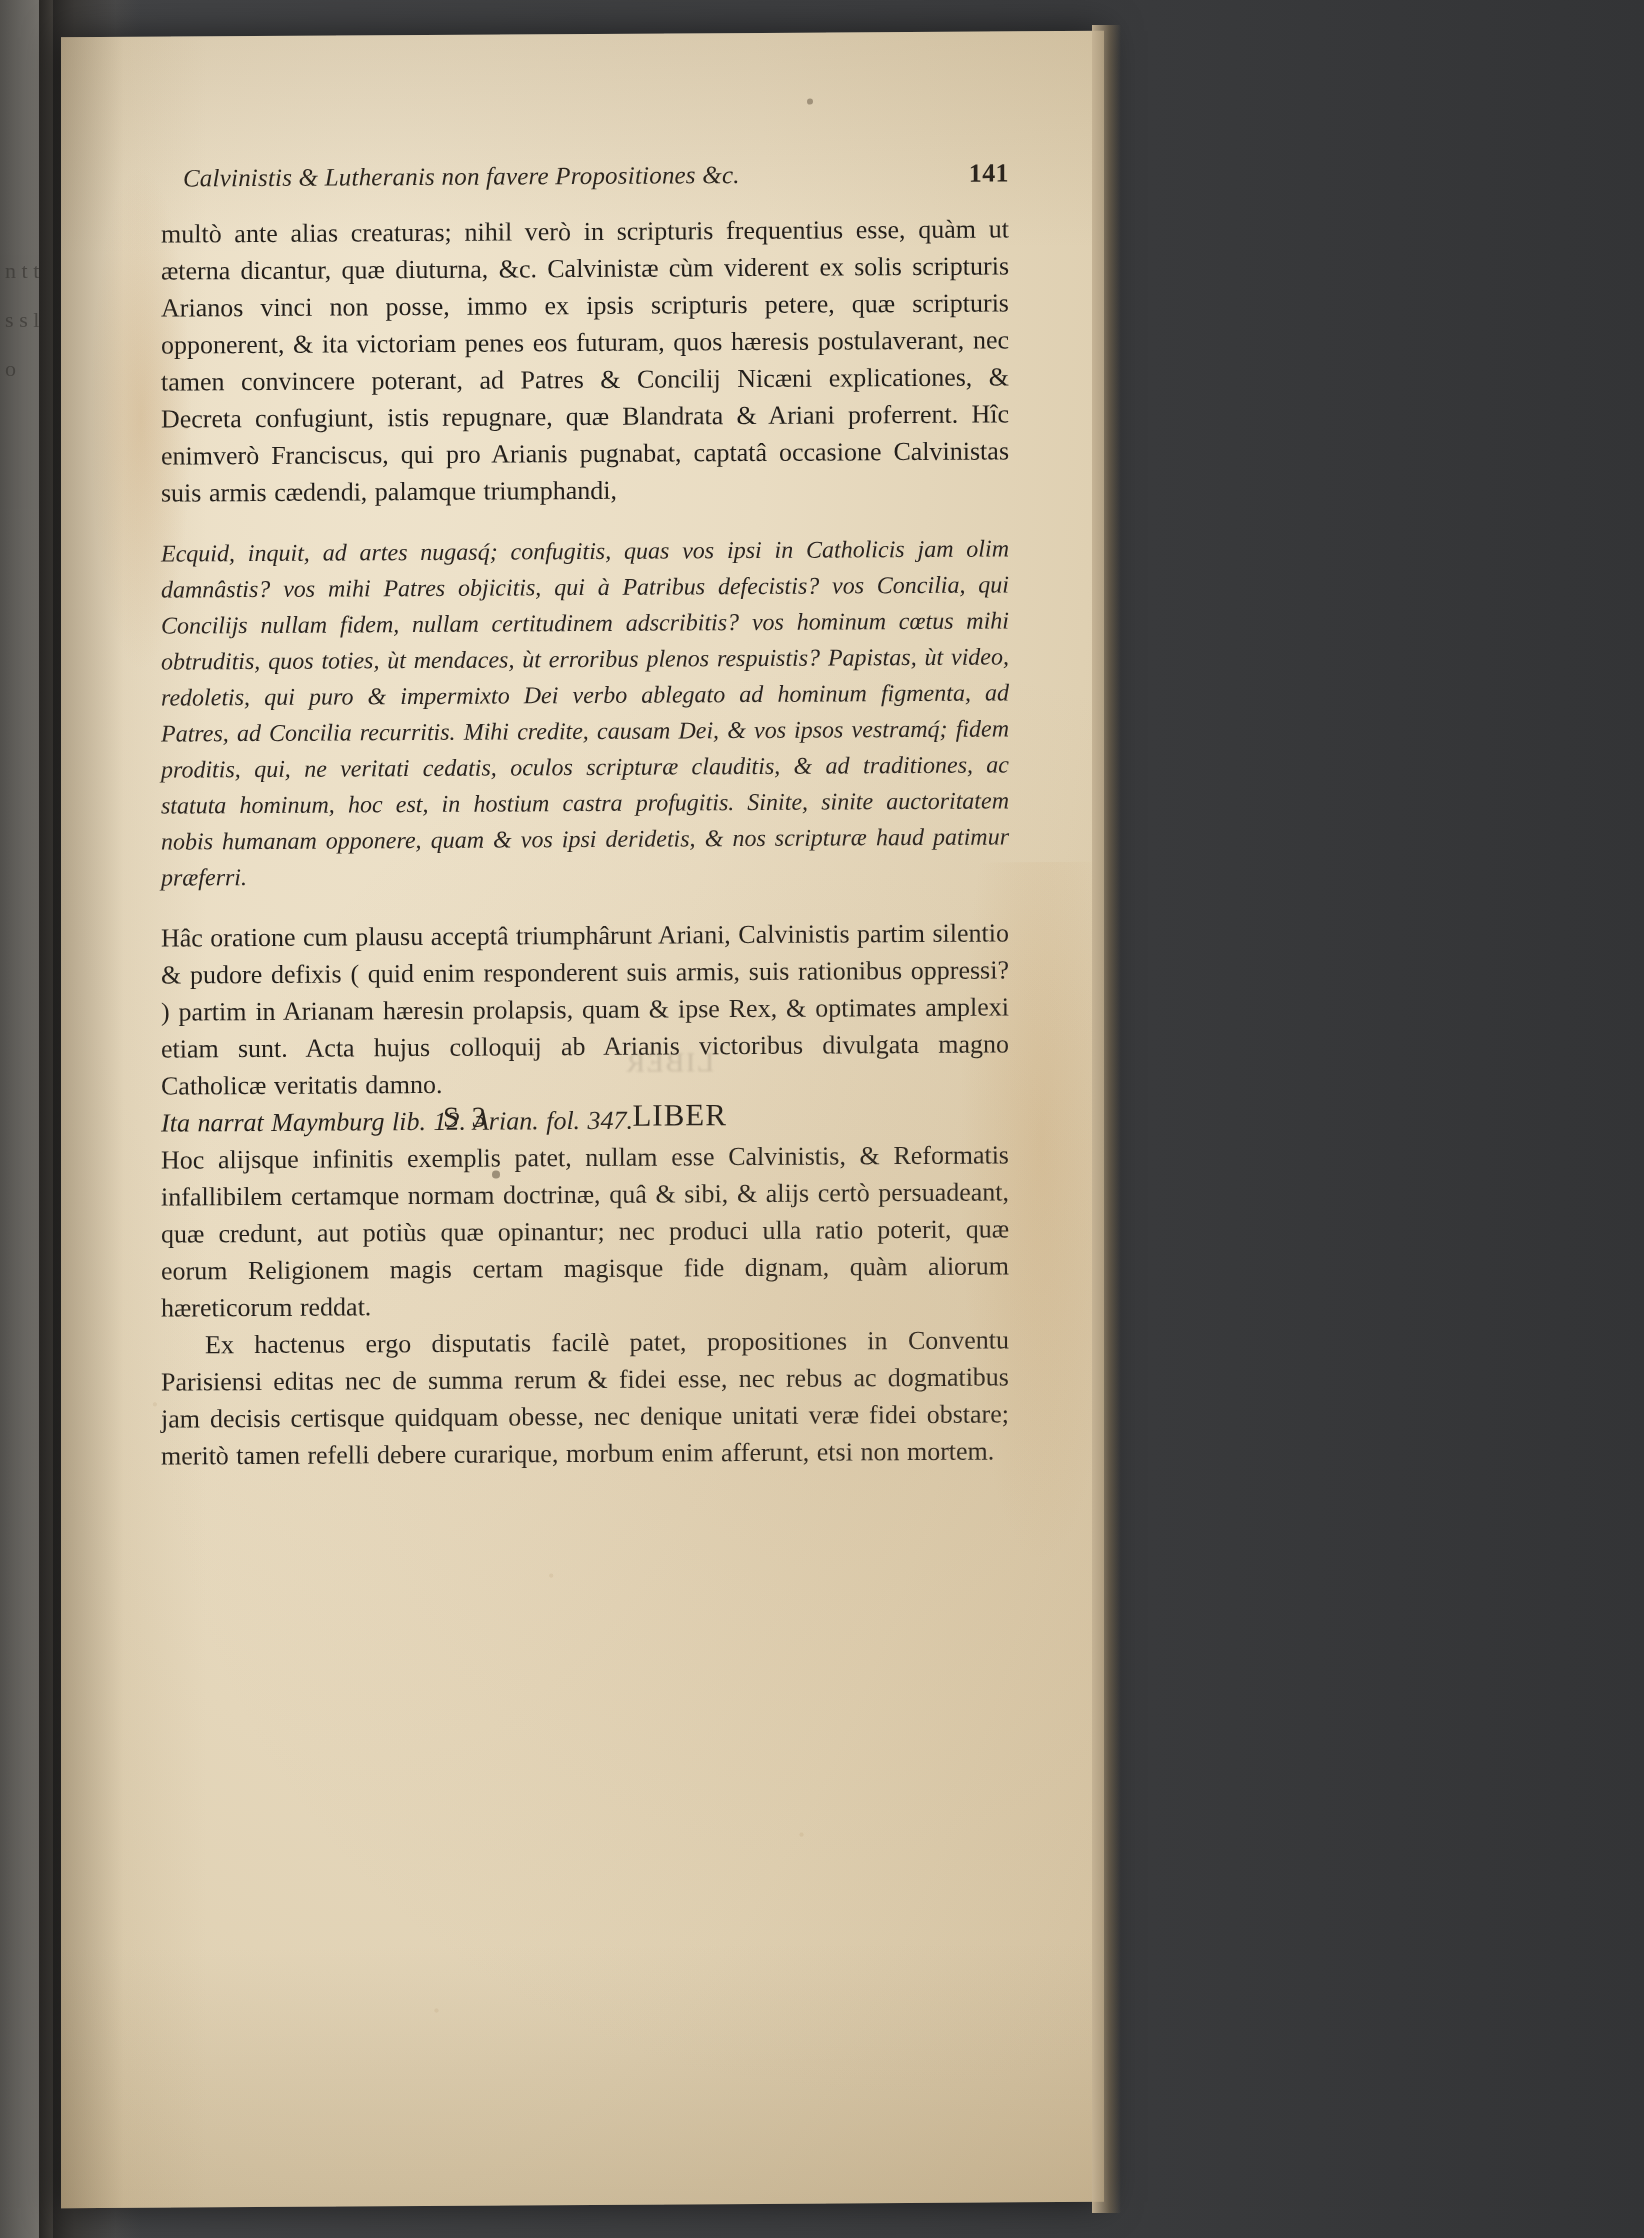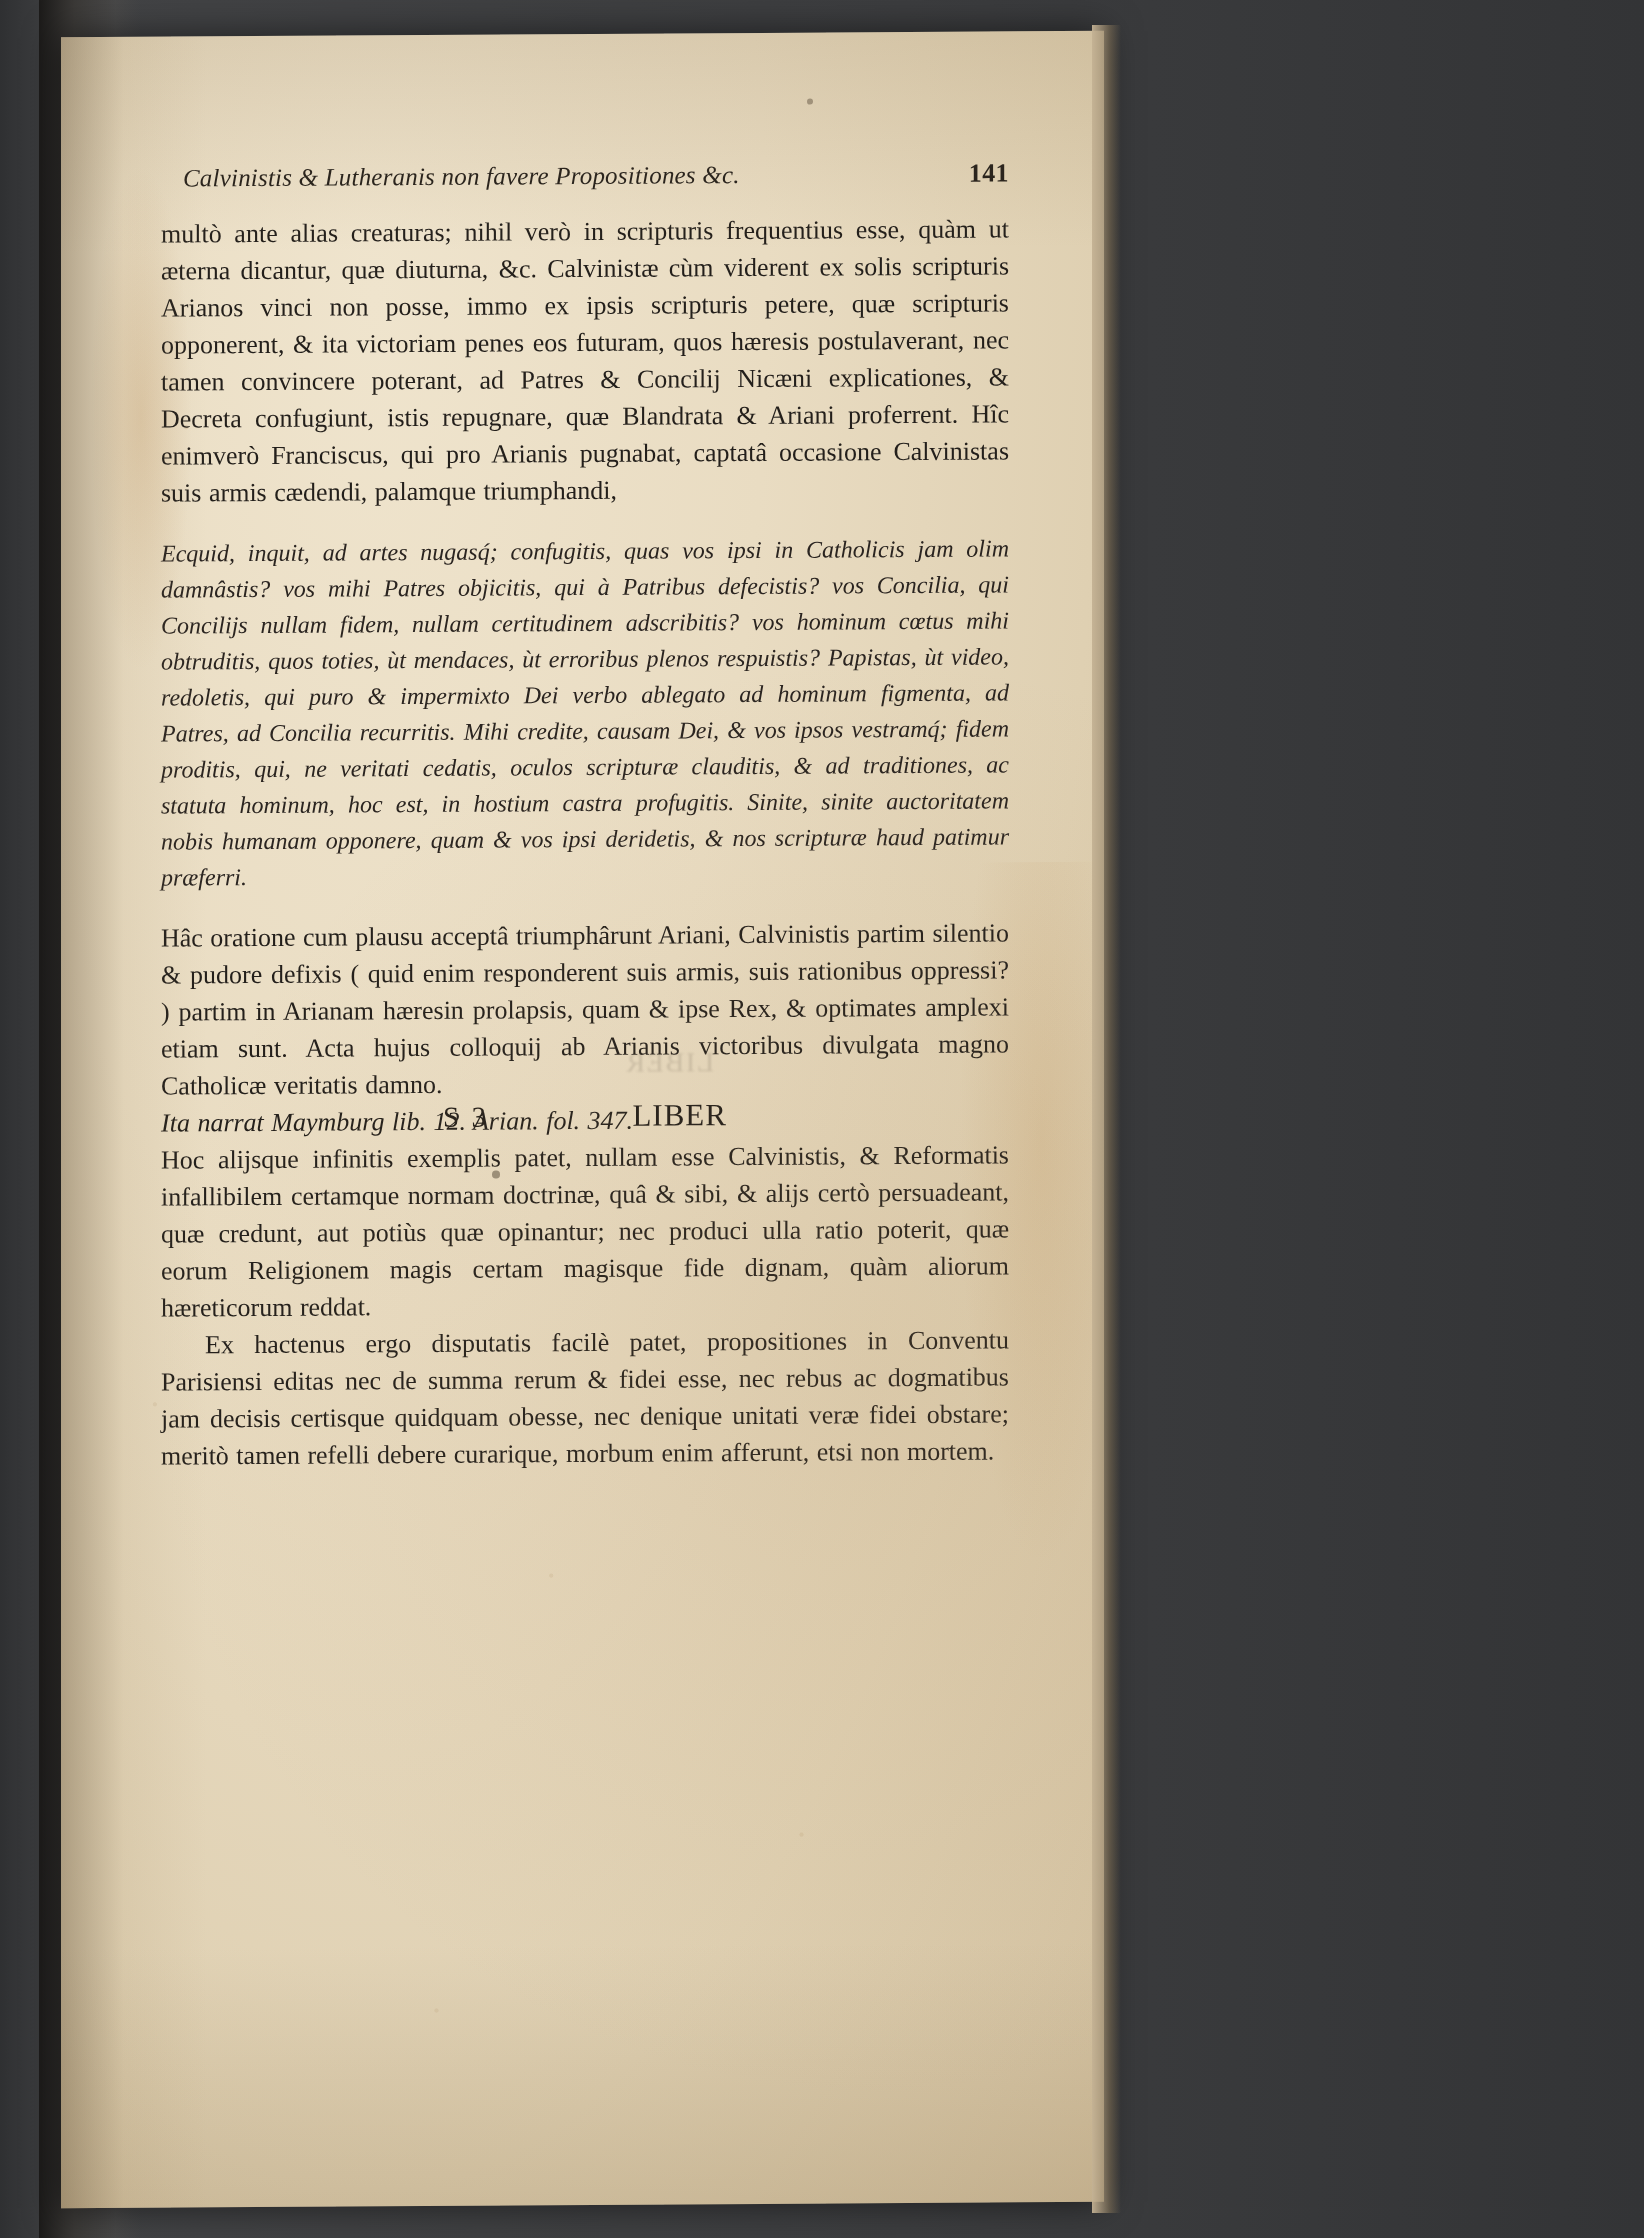--- a/index.html
+++ b/index.html
@@ -219,20 +219,23 @@
     transform: skewY(-0.35deg);
   }
 </style>
 </head>
 <body>
 
 <div id="page">
 
   <div class="backdrop"></div>
 
+  <div class="left-sliver">
+    <div class="left-sliver-text">n t t s s l o</div>
+  </div>
 
   <div class="gutter"></div>
 
   <div class="leaf">
     <div class="speckle"></div>
     <div class="stain-a"></div>
     <div class="stain-b"></div>
     <div class="speck2"></div>
 
     <div class="textblock">

